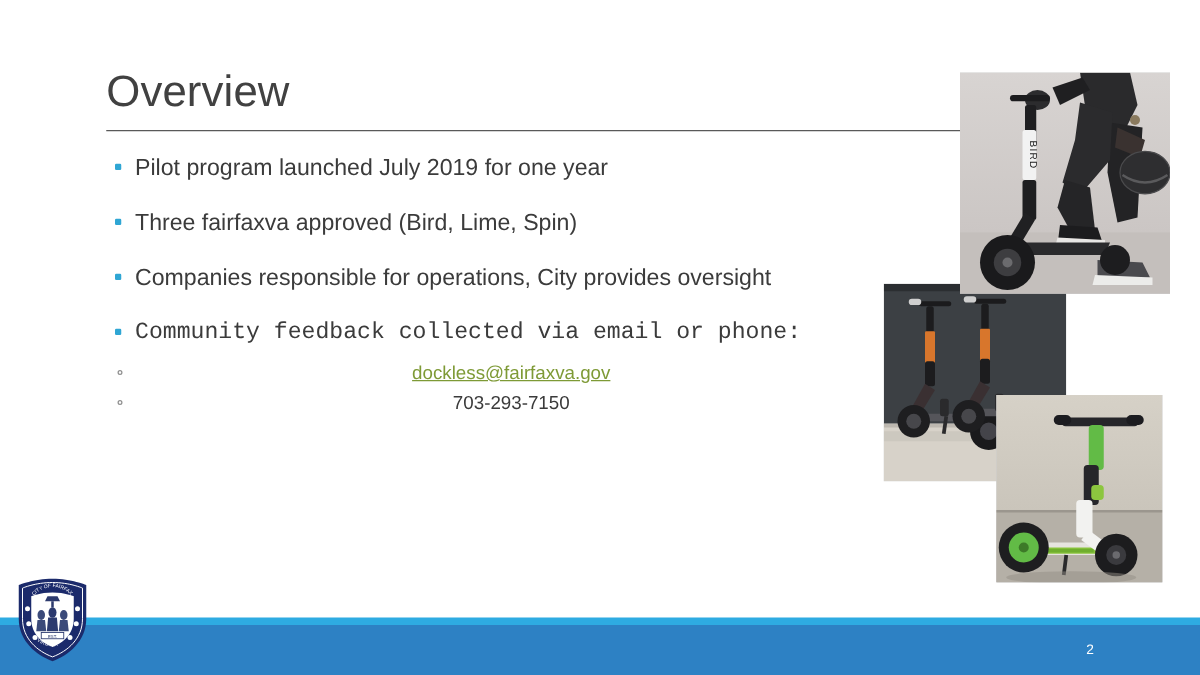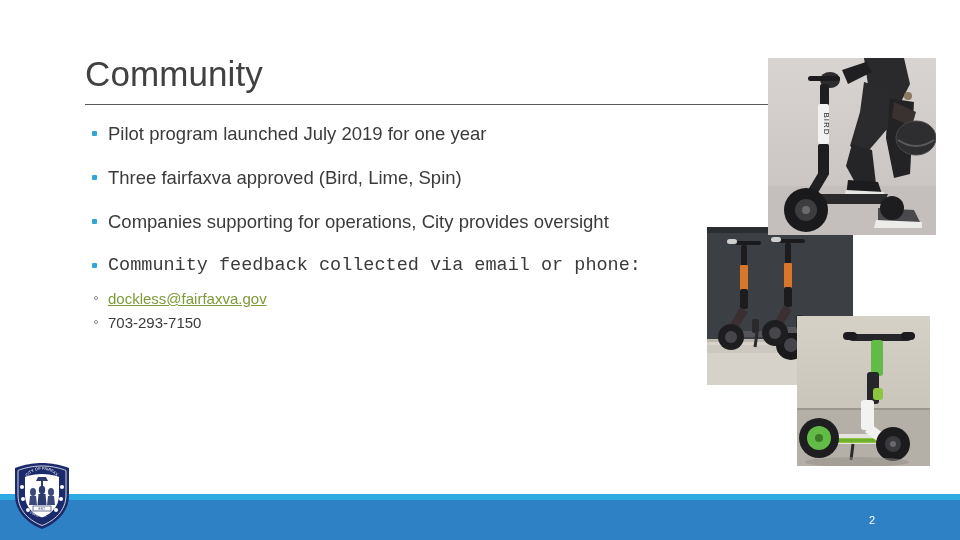--- a/index.html
+++ b/index.html
@@ -73,20 +73,21 @@
   }
   .bullet.last {
     margin-top: 19px;
   }
 
   
   .subs {
     margin: 1px 0 0 0;
     padding: 0;
     list-style: none;
+    text-align: center;
   }
   .sub {
     position: relative;
     padding-left: 23px;
     font-size: 15px;
     line-height: 24px;
     color: #3b3b3b;
   }
   .sub::before {
     content: "";
@@ -169,30 +170,30 @@
     width: 66px;
     height: 70px;
     z-index: 6;
   }
 </style>
 </head>
 <body>
 
 <div id="slide">
 
-  <div id="title">Community</div>
+  <div id="title">Overview</div>
   <div id="title-rule"></div>
 
   <div id="body">
 
     <div class="bullet">Pilot program launched July 2019 for one year</div>
 
     <div class="bullet">Three fairfaxva approved (Bird, Lime, Spin)</div>
 
-    <div class="bullet">Companies supporting for operations, City provides oversight</div>
+    <div class="bullet">Companies responsible for operations, City provides oversight</div>
 
 
     <div class="bullet tight">Community feedback collected via email or phone:</div>
 
     <ul class="subs">
       <li class="sub">
         <span class="link">dockless@fairfaxva.gov</span>
       </li>
       <li class="sub">703-293-7150</li>
     </ul>

